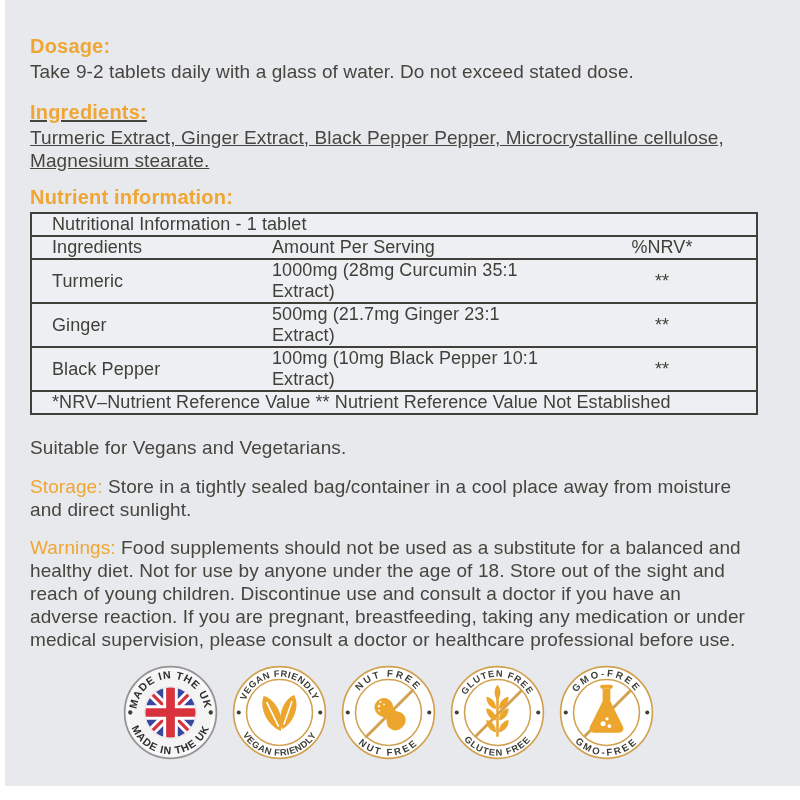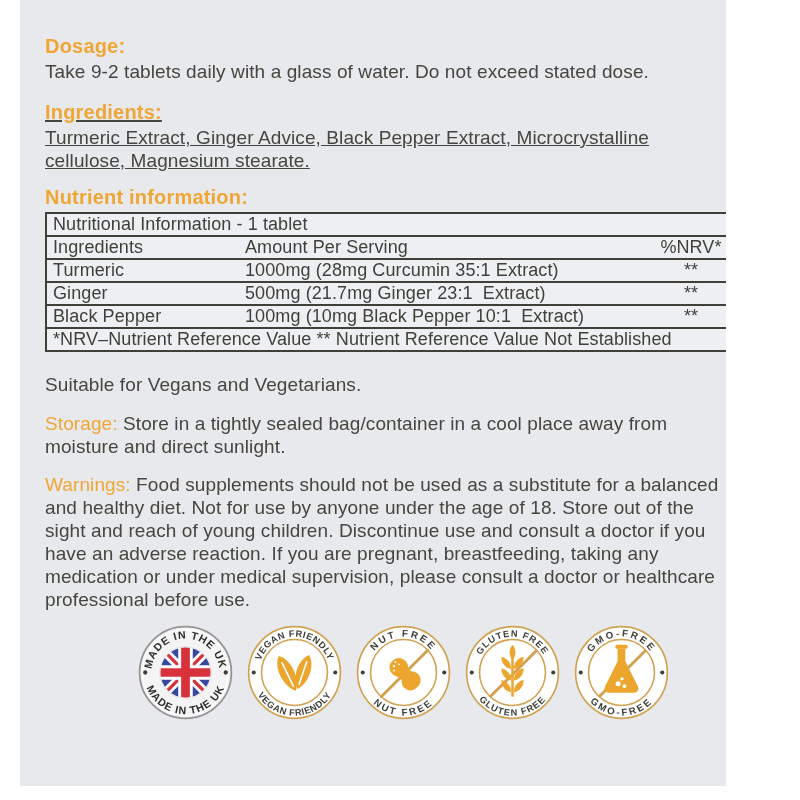--- a/index.html
+++ b/index.html
@@ -2,21 +2,21 @@
 <html><head>
 <meta charset="utf-8">
 <style>
   html,body{margin:0;padding:0;}
   body{
     width:800px;height:800px;background:#ffffff;
     font-family:"Liberation Sans", sans-serif;
     -webkit-font-smoothing:antialiased;
   }
   .page{
-    position:absolute;left:20px;top:0;width:706px;height:786px;
+    position:absolute;left:5px;top:0;width:795px;height:786px;
     background:#e8e9ec;box-sizing:border-box;
     padding:35px 0 0 25px;overflow:hidden;
     color:#45463f;
   }
   h2{
     margin:0 0 2px 0;font-size:20px;line-height:23px;
     color:#f0a634;font-weight:bold;letter-spacing:0.2px;
   }
   p{
     margin:0;font-size:19px;line-height:23px;max-width:745px;
@@ -26,21 +26,21 @@
   .lbl{color:#f0a634;font-weight:normal;}
   .allergy{color:#f0a634;font-weight:bold;}
   .narrow{max-width:718px;}
   
   table.nutri{
     border-collapse:collapse;width:728px;margin-top:3px;
     border:2px solid #3f4039;background:#edeff2;
     font-size:18px;color:#3f4039;
   }
   table.nutri td{
-    border-top:2px solid #3f4039;padding:0px 6px;height:21px;
+    border-top:2px solid #3f4039;padding:0px 20px;height:21px;
     white-space:pre-wrap;letter-spacing:0.1px;
   }
   table.nutri tr:first-child td{border-top:none;}
   td.c1{width:180px;}
   td.c3{width:148px;text-align:center;}
   
   .badges{display:flex;gap:12px;margin:13px 0 0 92px;}
   svg.badge{width:97px;height:97px;display:block;}
   .ringfill{fill:#ffffff;stroke:#d2a14f;stroke-width:1.7;}
   .ring{fill:none;stroke:#d2a14f;stroke-width:1.6;}
@@ -59,21 +59,21 @@
 
 <div class="page">
 
   <div class="sect">
     <h2>Dosage:</h2>
     <p>Take 9-2 tablets daily with a glass of water. Do not exceed stated dose.</p>
   </div>
 
   <div class="sect" style="margin-bottom:14px;text-decoration:underline;">
     <h2>Ingredients:</h2>
-    <p>Turmeric Extract, Ginger Advice, Black Pepper Extract, Microcrystalline cellulose, Magnesium stearate.</p>
+    <p>Turmeric Extract, Ginger Extract, Black Pepper Pepper, Microcrystalline cellulose, Magnesium stearate.</p>
   </div>
 
   <div class="sect" style="margin-bottom:21px;">
     <h2>Nutrient information:</h2>
     <table class="nutri">
       <tbody>
           <tr>
         <td colspan="3">Nutritional Information - 1 tablet</td>
       </tr>
       <tr>

